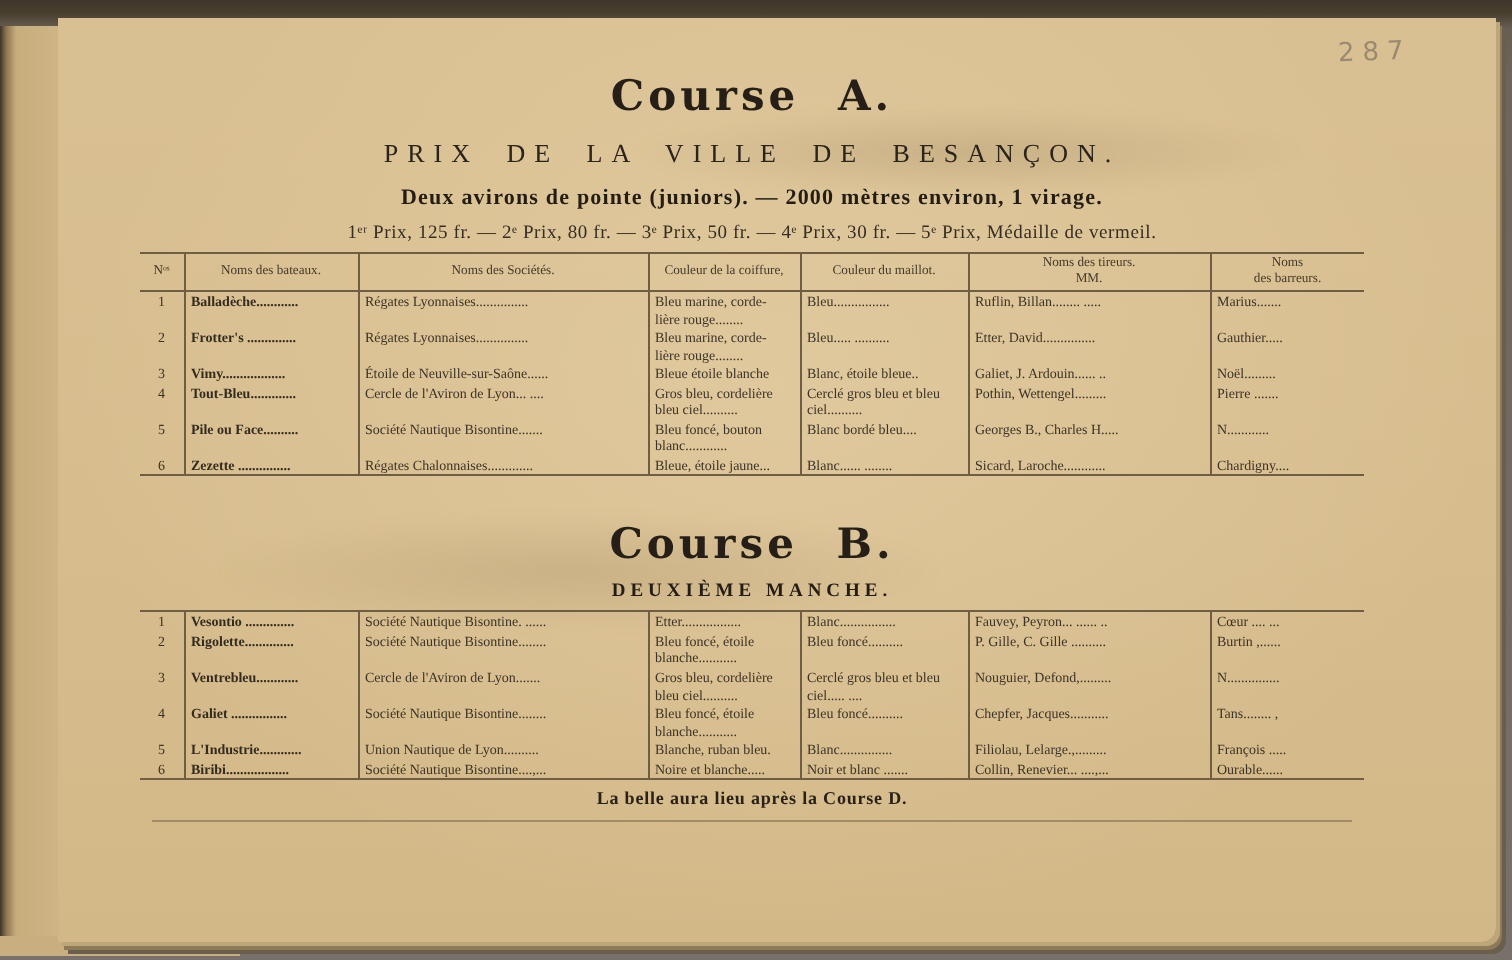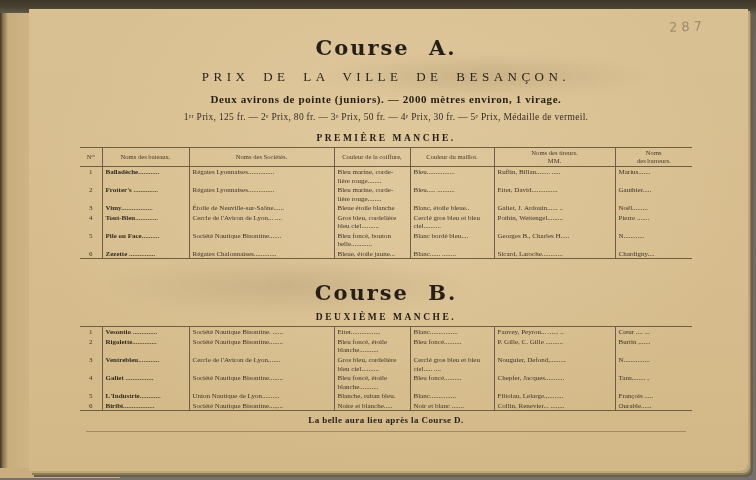--- a/index.html
+++ b/index.html
@@ -40,21 +40,21 @@
   .ghost-a{left:290px;top:46px;width:330px;height:42px;
     background:radial-gradient(ellipse at 50% 50%, rgba(125,100,65,.20), rgba(0,0,0,0) 72%);}
   .ghost-b{left:80px;top:248px;width:360px;height:58px;
     background:radial-gradient(ellipse at 50% 50%, rgba(125,100,65,.18), rgba(0,0,0,0) 72%);}
   .pencil-note{
     position:absolute;right:42px;top:10px;
     font-family:"DejaVu Sans",sans-serif;
     font-size:13px;color:#90816a;letter-spacing:4px;
     transform:rotate(-2deg);opacity:.85;
   }
-  .content{position:absolute;left:50px;top:18px;width:614px;text-align:center;}
+  .content{position:absolute;left:40px;top:18px;width:614px;text-align:center;}
   .title-a{margin:8px 0 0;font-family:"DejaVu Serif",serif;font-weight:600;
     font-size:21px;letter-spacing:2px;word-spacing:10px;color:#261f17;}
   .title-b{margin:21px 0 0;font-family:"DejaVu Serif",serif;font-weight:600;
     font-size:21px;letter-spacing:2px;word-spacing:10px;color:#261f17;}
   .subtitle{margin:9px 0 0;font-size:13px;font-weight:400;
     letter-spacing:4.5px;word-spacing:6px;color:#2b241b;}
   .event-line{margin:8px 0 0;font-size:11px;font-weight:700;letter-spacing:.6px;color:#241d14;}
   .prizes-line{margin:7px 0 0;font-size:9.5px;letter-spacing:.3px;color:#362e22;}
   .heat-label{margin:11px 0 0;font-size:9.5px;font-weight:700;
     letter-spacing:2.5px;color:#241d14;}
@@ -95,21 +95,20 @@
     <div class="content">
 
       <h1 class="title-a">Course A.</h1>
 
       <h2 class="subtitle">PRIX DE LA VILLE DE BESANÇON.</h2>
 
       <p class="event-line">Deux avirons de pointe (juniors). — 2000 mètres environ, 1 virage.</p>
 
       <p class="prizes-line">1ᵉʳ Prix, 125 fr. — 2ᵉ Prix, 80 fr. — 3ᵉ Prix, 50 fr. — 4ᵉ Prix, 30 fr. — 5ᵉ Prix, Médaille de vermeil.</p>
 
-      <p class="heat-label">PREMIÈRE MANCHE.</p>
 
       <table class="regatta" id="table-a">
           <colgroup>
             <col class="c1">
             <col class="c2">
             <col class="c3">
             <col class="c4">
             <col class="c5">
             <col class="c6">
             <col class="c7">
@@ -161,21 +160,21 @@
               <td>Cercle de l'Aviron de Lyon... ....</td>
               <td>Gros bleu, cordelière bleu ciel..........</td>
               <td>Cerclé gros bleu et bleu ciel..........</td>
               <td>Pothin, Wettengel.........</td>
               <td>Pierre .......</td>
             </tr>
             <tr>
               <td>5</td>
               <td>Pile ou Face..........</td>
               <td>Société Nautique Bisontine.......</td>
-              <td>Bleu foncé, bouton belle............</td>
+              <td>Bleu foncé, bouton blanc............</td>
               <td>Blanc bordé bleu....</td>
               <td>Georges B., Charles H.....</td>
               <td>N............</td>
             </tr>
             <tr>
               <td>6</td>
               <td>Zezette ...............</td>
               <td>Régates Chalonnaises.............</td>
               <td>Bleue, étoile jaune...</td>
               <td>Blanc...... ........</td>

